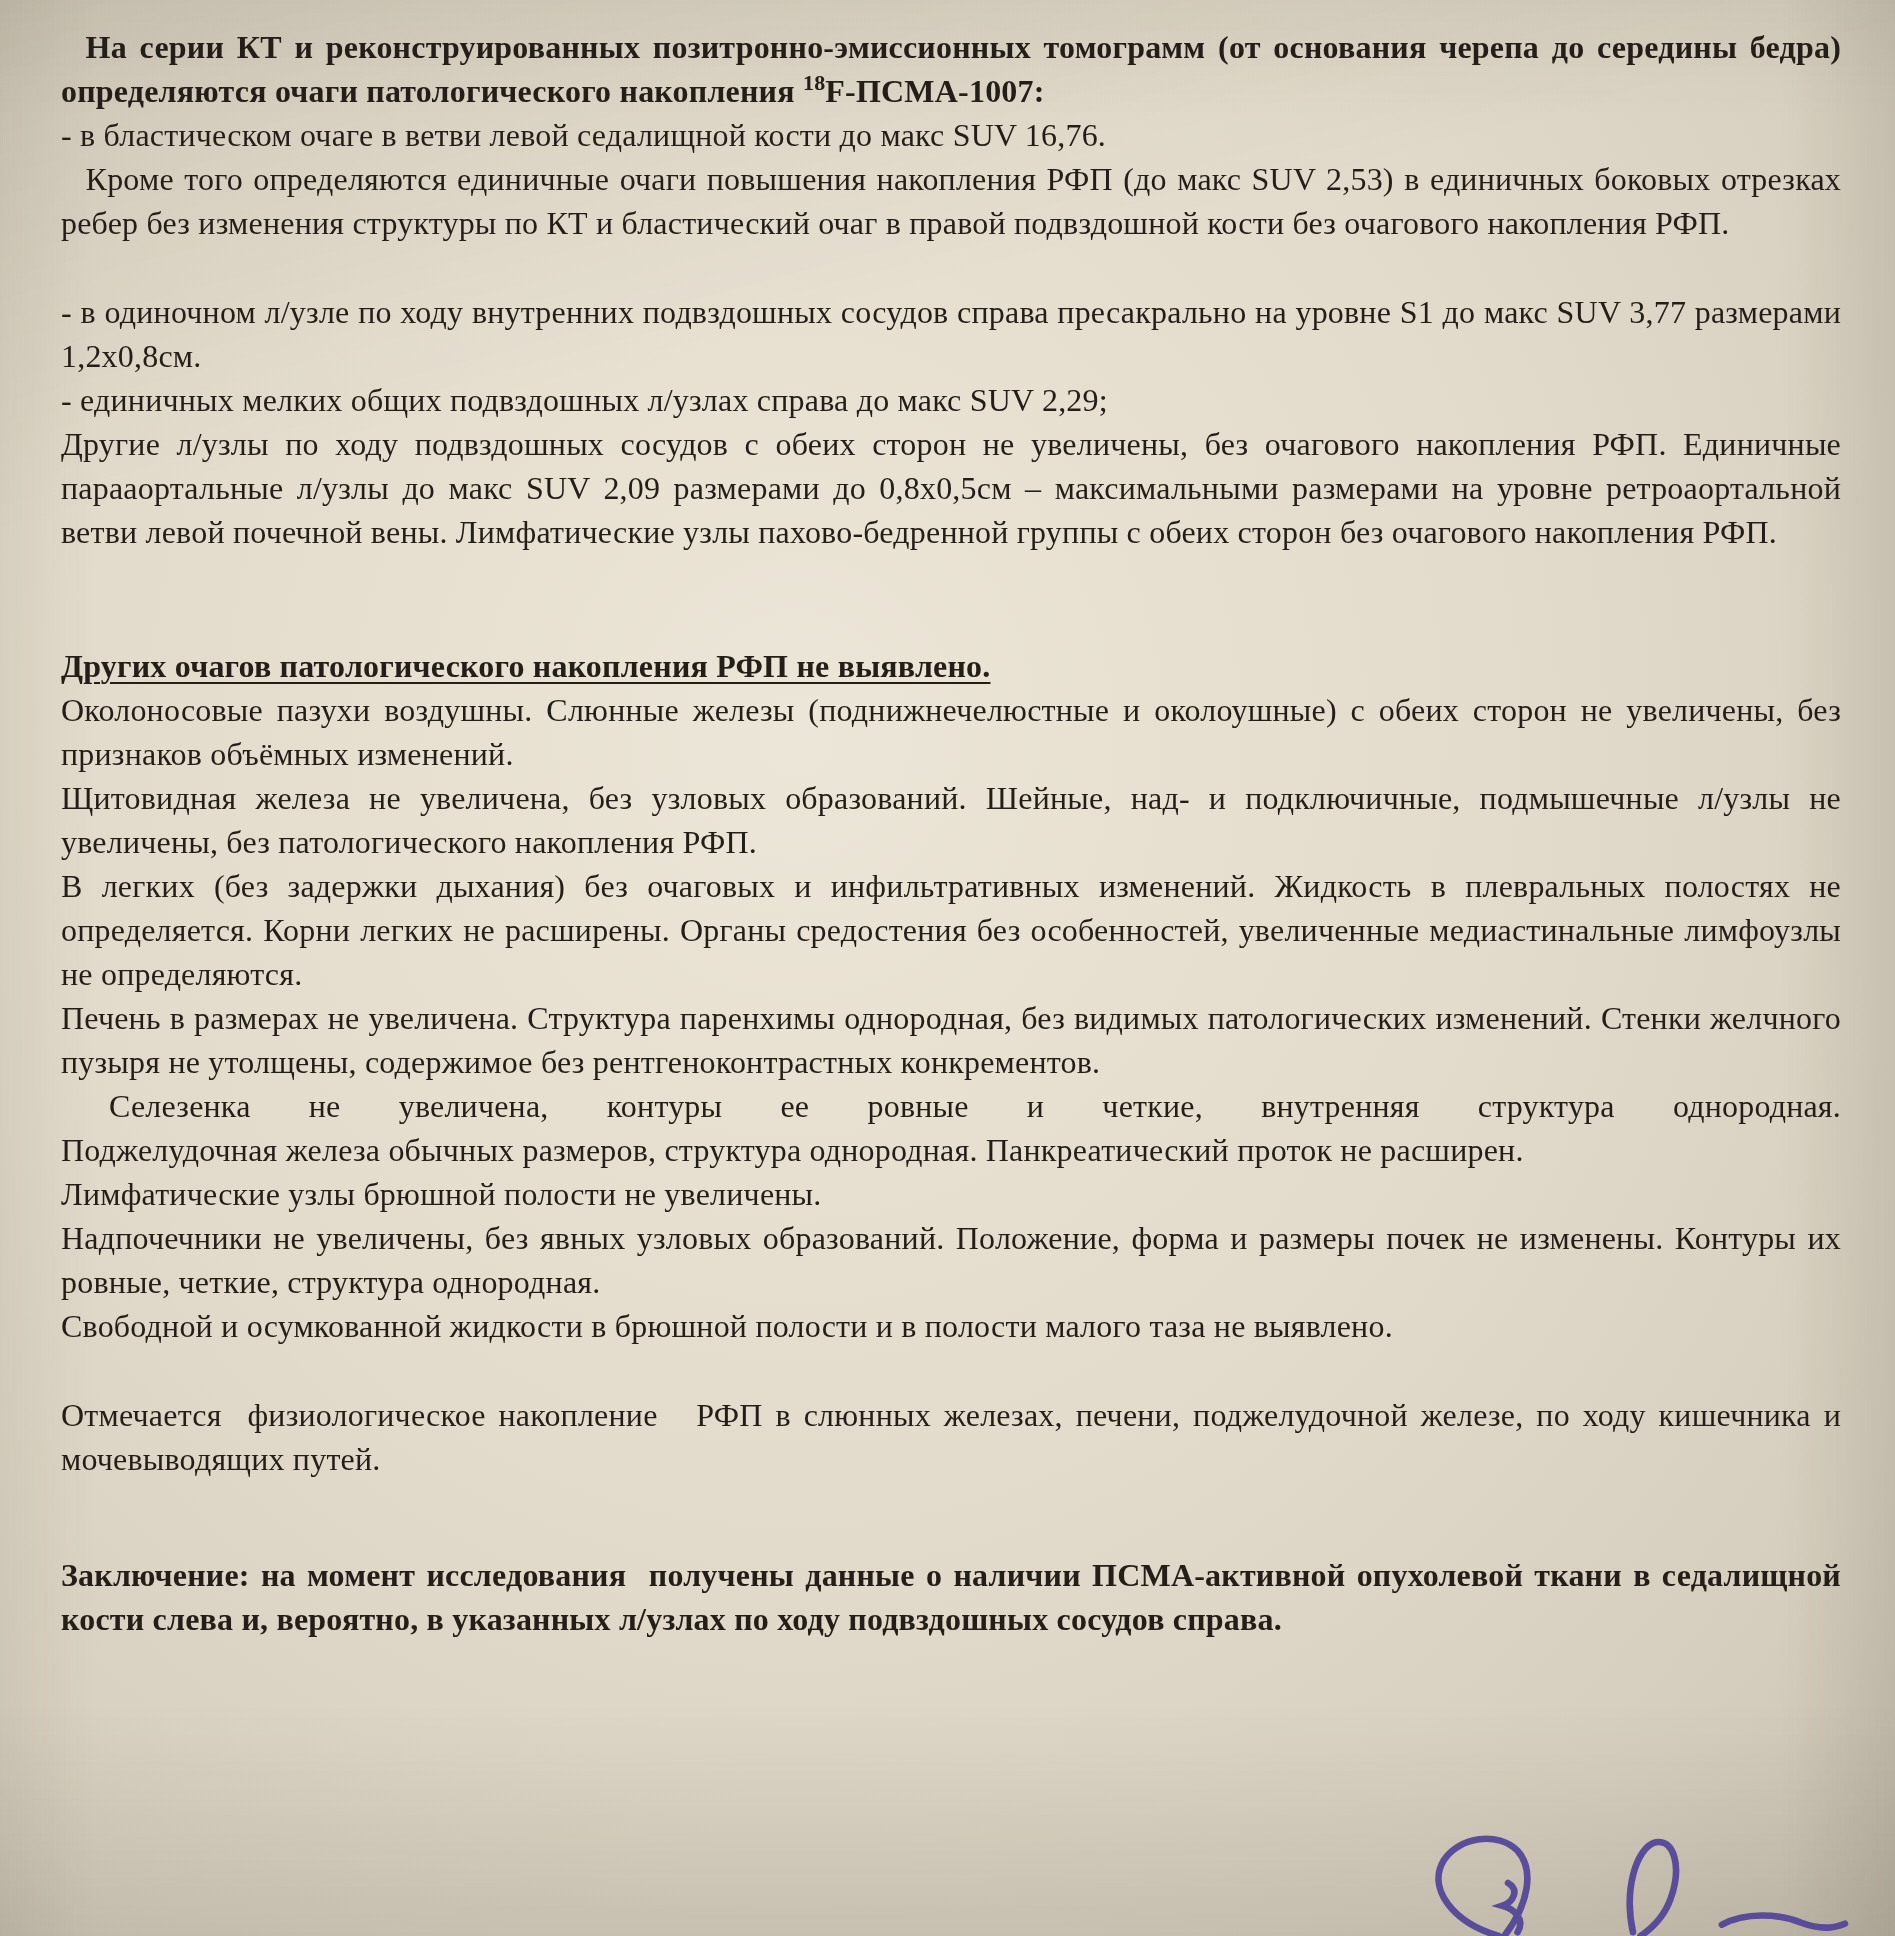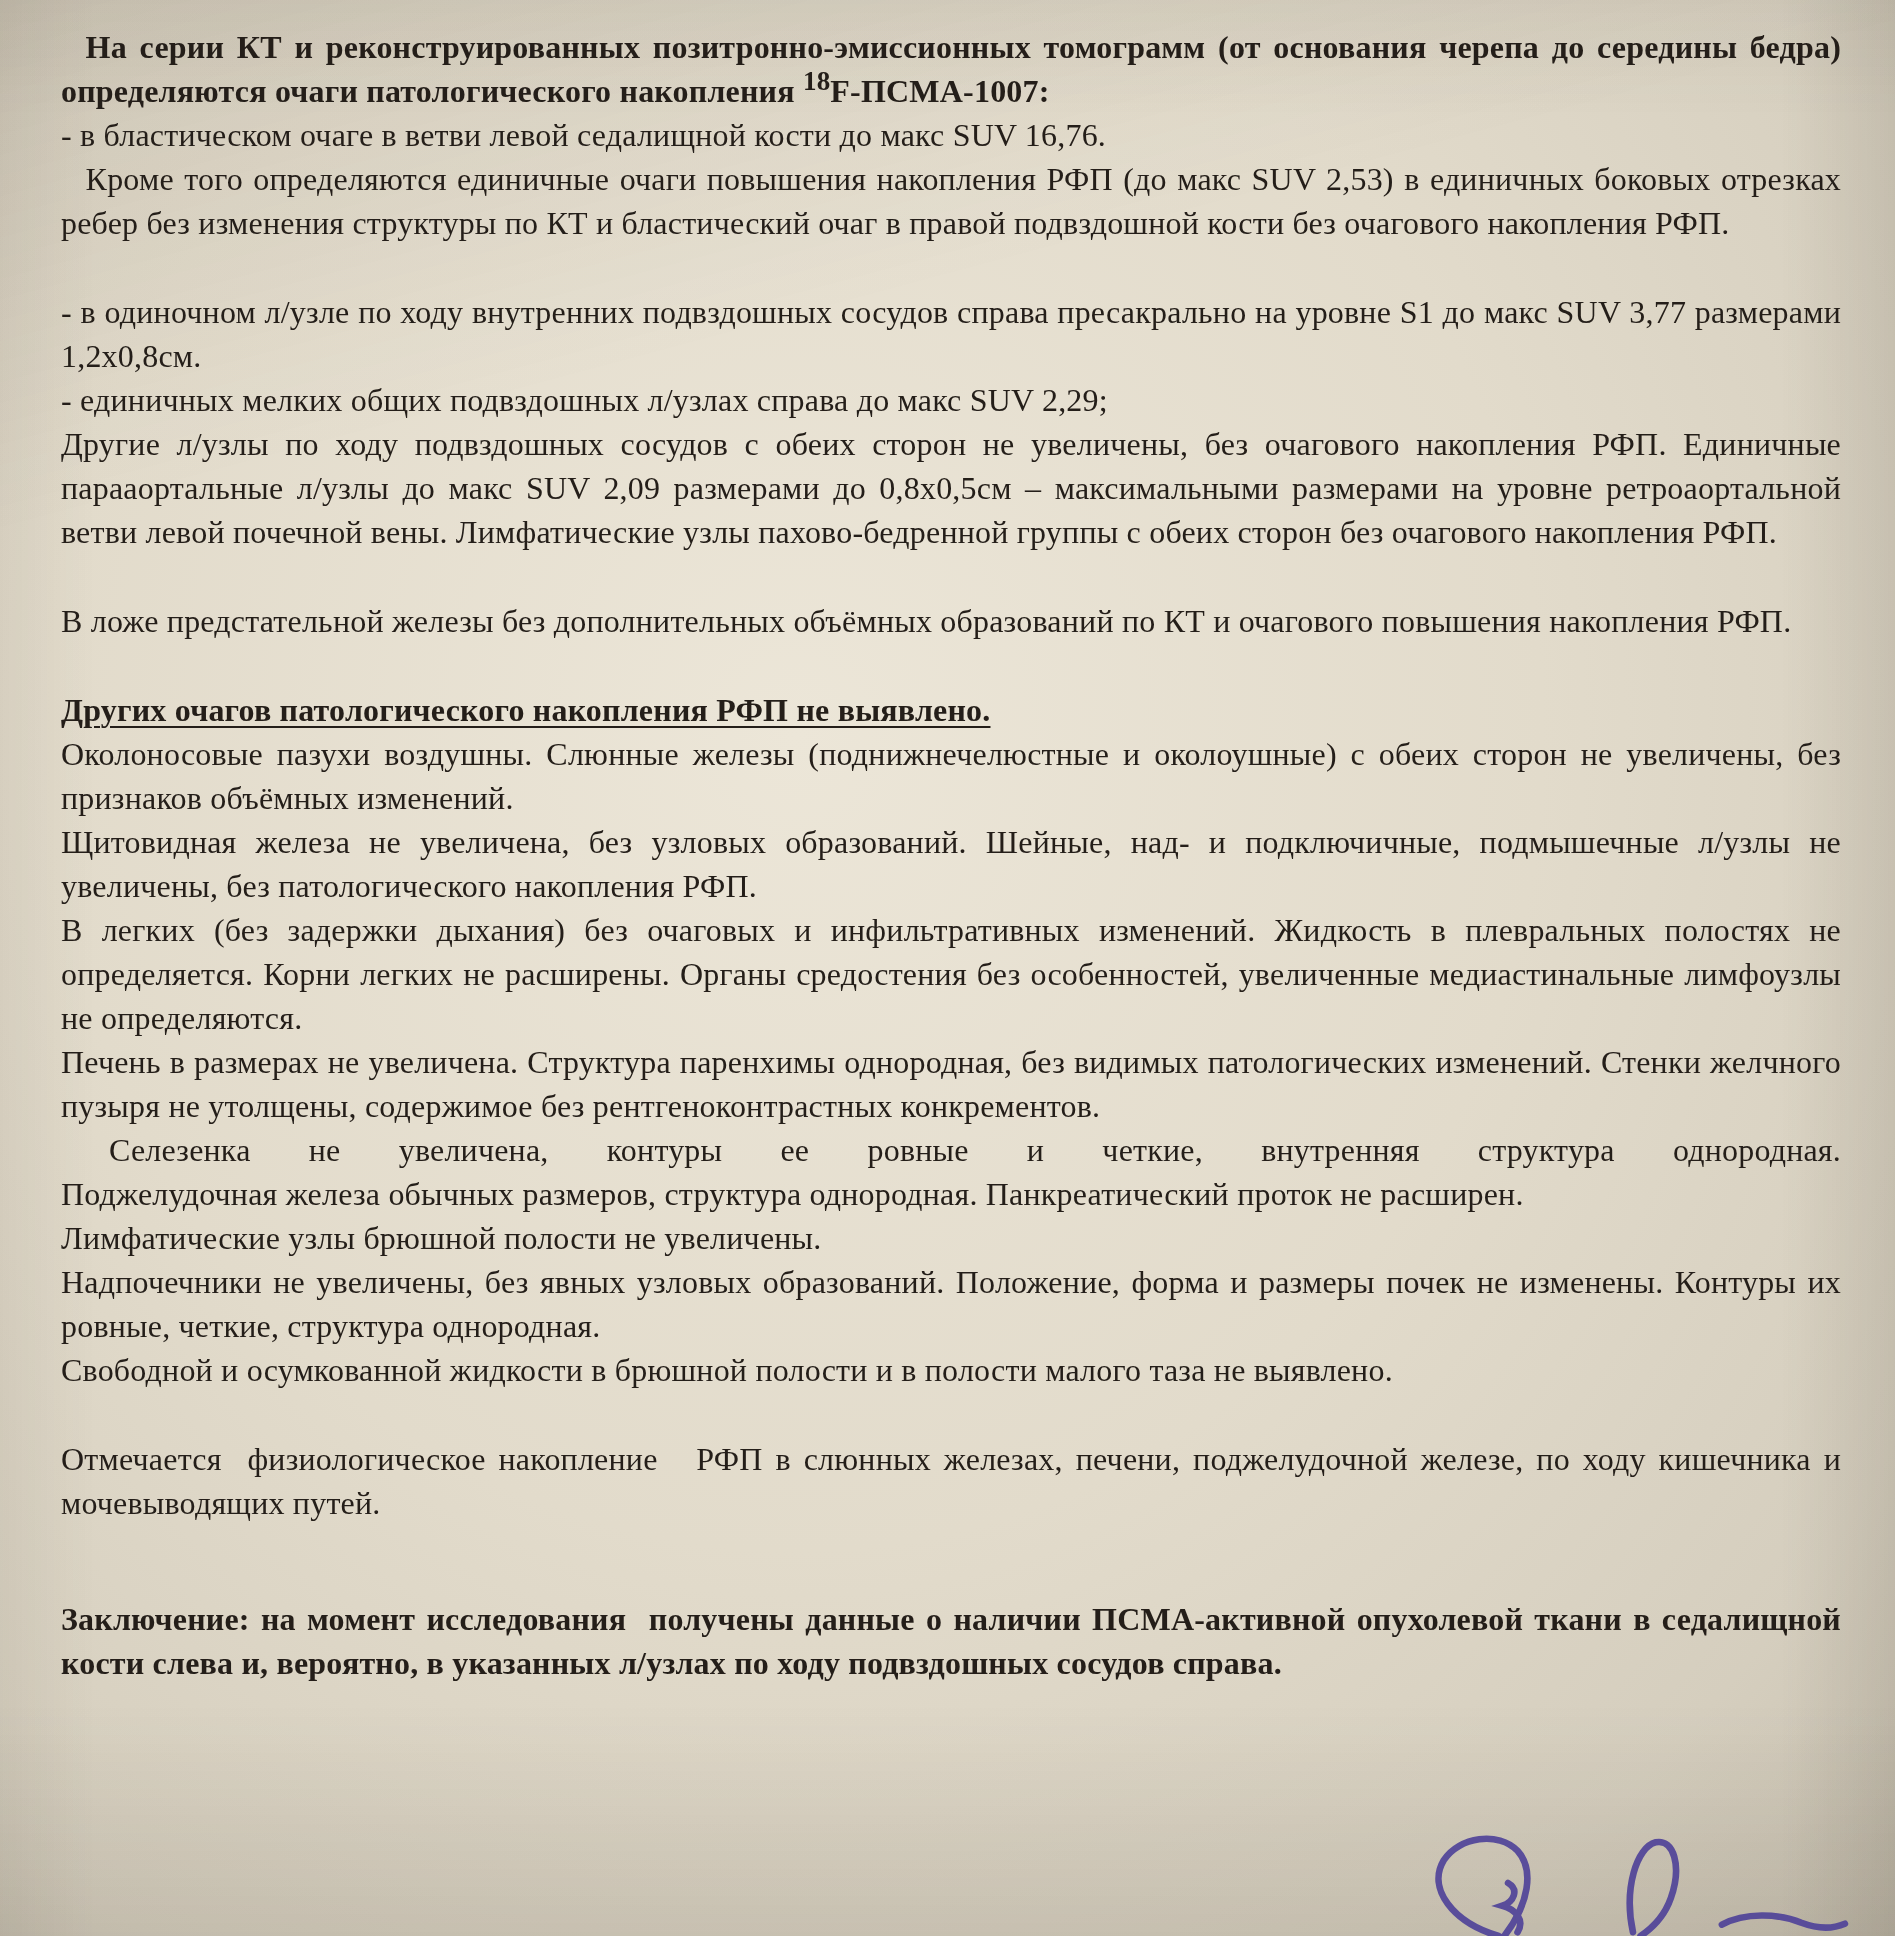--- a/index.html
+++ b/index.html
@@ -26,21 +26,21 @@
     letter-spacing:0.2px;
   }
   .indent{text-indent:24.6px;}
   .bold{font-weight:bold;}
   .uline{text-decoration:underline;text-decoration-thickness:2.4px;text-underline-offset:4.7px;}
   .gap{height:45px;}
   .gap-big{height:72px;}
   .stretch{text-align-last:justify;margin-left:48px;}
   .prewrap{white-space:pre-wrap;}
   sup.iso{
-    font-size:27px;
+    font-size:22px;
     line-height:0;
     vertical-align:super;
     font-weight:bold;
   }
   .signature-wrap{
     position:absolute;
     right:0;bottom:0;
     width:492px;height:106px;
     overflow:hidden;
   }
@@ -56,21 +56,20 @@
   <p class="indent">Кроме того определяются единичные очаги повышения накопления РФП (до макс SUV 2,53) в единичных боковых отрезках ребер без изменения структуры по КТ и бластический очаг в правой подвздошной кости без очагового накопления РФП.</p>
 
   <div class="gap"></div>
 
   <p>- в одиночном л/узле по ходу внутренних подвздошных сосудов справа пресакрально на уровне S1 до макс SUV 3,77 размерами 1,2х0,8см.</p>
   <p>- единичных мелких общих подвздошных л/узлах справа до макс SUV 2,29;</p>
   <p>Другие л/узлы по ходу подвздошных сосудов с обеих сторон не увеличены, без очагового накопления РФП. Единичные парааортальные л/узлы до макс SUV 2,09 размерами до 0,8х0,5см – максимальными размерами на уровне ретроаортальной ветви левой почечной вены. Лимфатические узлы пахово-бедренной группы с обеих сторон без очагового накопления РФП.</p>
 
   <div class="gap"></div>
 
-  <p>В ложе предстательной железы без дополнительных объёмных образований по КТ и очагового повышения накопления РФП.</p>
 
   <div class="gap"></div>
 
   <p class="bold uline">Других очагов патологического накопления РФП не выявлено.</p>
 
   <p>Околоносовые пазухи воздушны. Слюнные железы (поднижнечелюстные и околоушные) с обеих сторон не увеличены, без признаков объёмных изменений.</p>
   <p>Щитовидная железа не увеличена, без узловых образований. Шейные, над- и подключичные, подмышечные л/узлы не увеличены, без патологического накопления РФП.</p>
   <p>В легких (без задержки дыхания) без очаговых и инфильтративных изменений. Жидкость в плевральных полостях не определяется. Корни легких не расширены. Органы средостения без особенностей, увеличенные медиастинальные лимфоузлы не определяются.</p>
   <p>Печень в размерах не увеличена. Структура паренхимы однородная, без видимых патологических изменений. Стенки желчного пузыря не утолщены, содержимое без рентгеноконтрастных конкрементов.</p>
   <p class="stretch">Селезенка не увеличена, контуры ее ровные и четкие, внутренняя структура однородная.</p>

